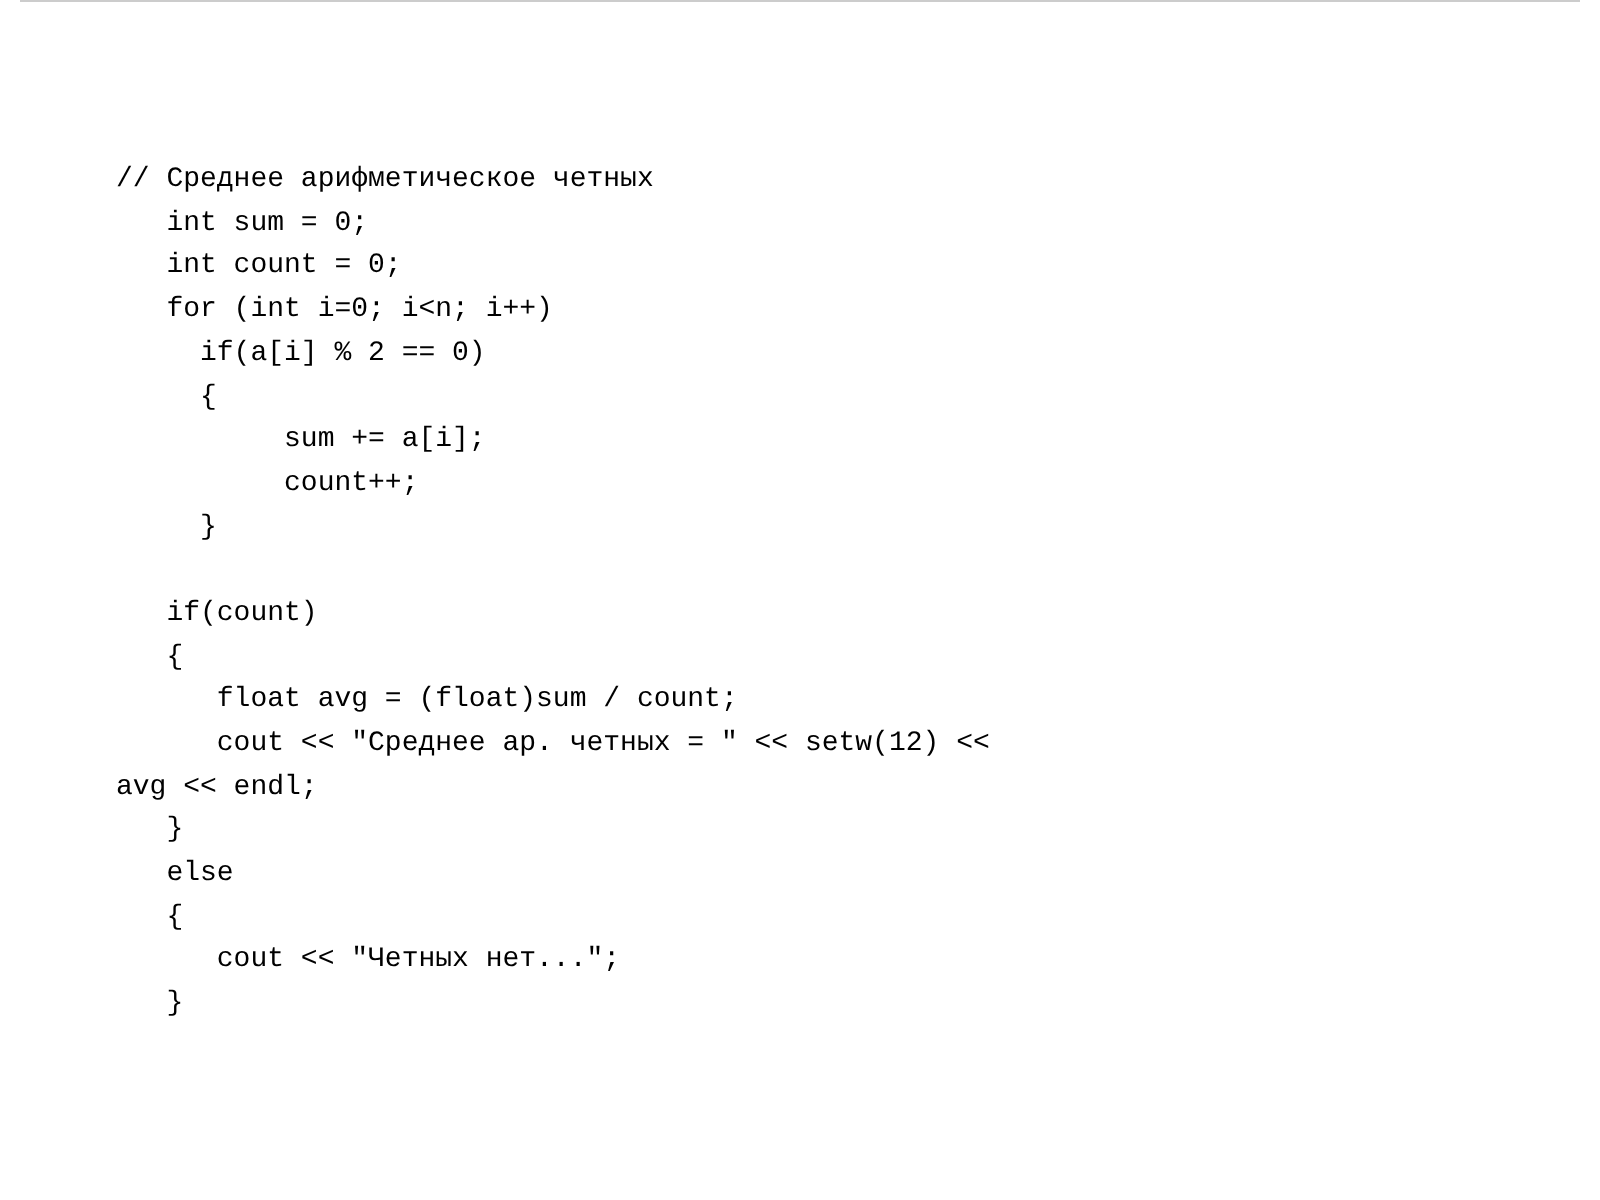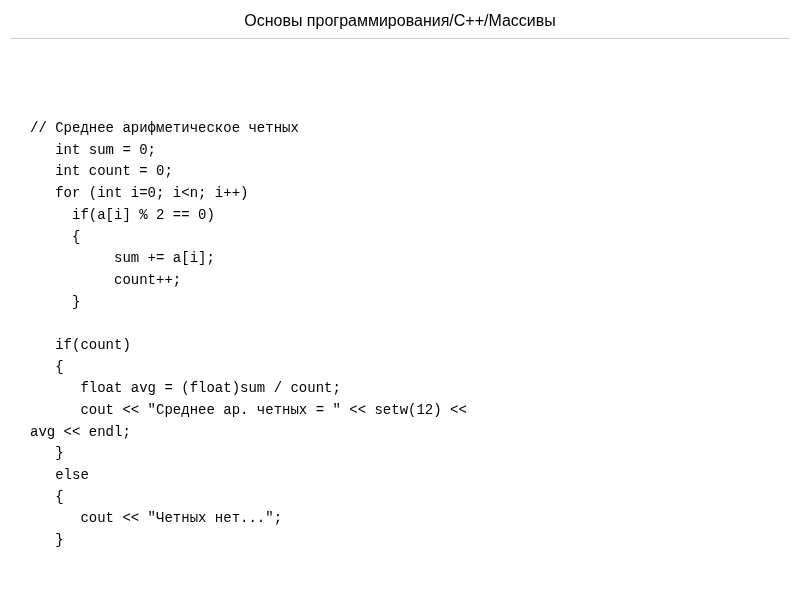--- a/index.html
+++ b/index.html
@@ -43,24 +43,24 @@
       font-family: 'Courier New', Courier, monospace;
       font-size: 14px;
       color: #000000;
       line-height: 1.55;
       white-space: pre;
     }
 
     .code-line {
       display: block;
       white-space: pre;
+      margin-left: 28px;
     }
   </style>
 </head>
 <body>
 
 <div class="page-container">
-  <div class="header">Основы программирования/C++/Массивы</div>
   <hr class="divider">
   <div class="code-area">
     
   <span class="code-line">// Среднее арифметическое четных</span><span class="code-line">   int sum = 0;</span><span class="code-line">   int count = 0;</span><span class="code-line">   for (int i=0; i&lt;n; i++)</span><span class="code-line">     if(a[i] % 2 == 0)</span><span class="code-line">     {</span><span class="code-line">          sum += a[i];</span><span class="code-line">          count++;</span><span class="code-line">     }</span><span class="code-line">&nbsp;</span><span class="code-line">   if(count)</span><span class="code-line">   {</span><span class="code-line">      float avg = (float)sum / count;</span><span class="code-line">      cout &lt;&lt; "Среднее ар. четных = " &lt;&lt; setw(12) &lt;&lt;</span><span class="code-line">avg &lt;&lt; endl;</span><span class="code-line">   }</span><span class="code-line">   else</span><span class="code-line">   {</span><span class="code-line">      cout &lt;&lt; "Четных нет...";</span><span class="code-line">   }</span></div>
 </div>
 
 </body></html>

